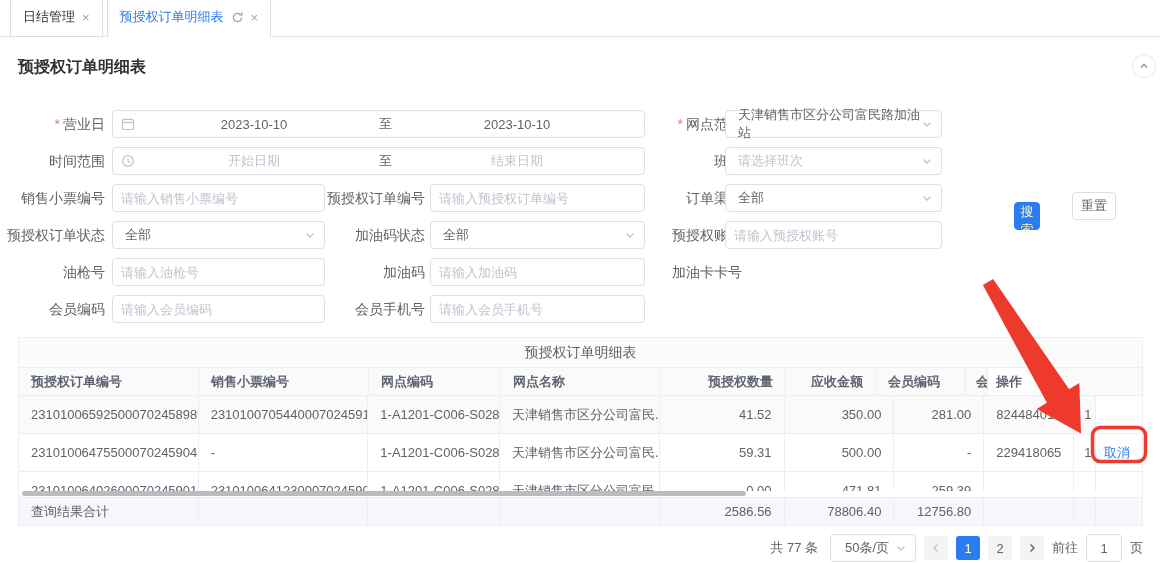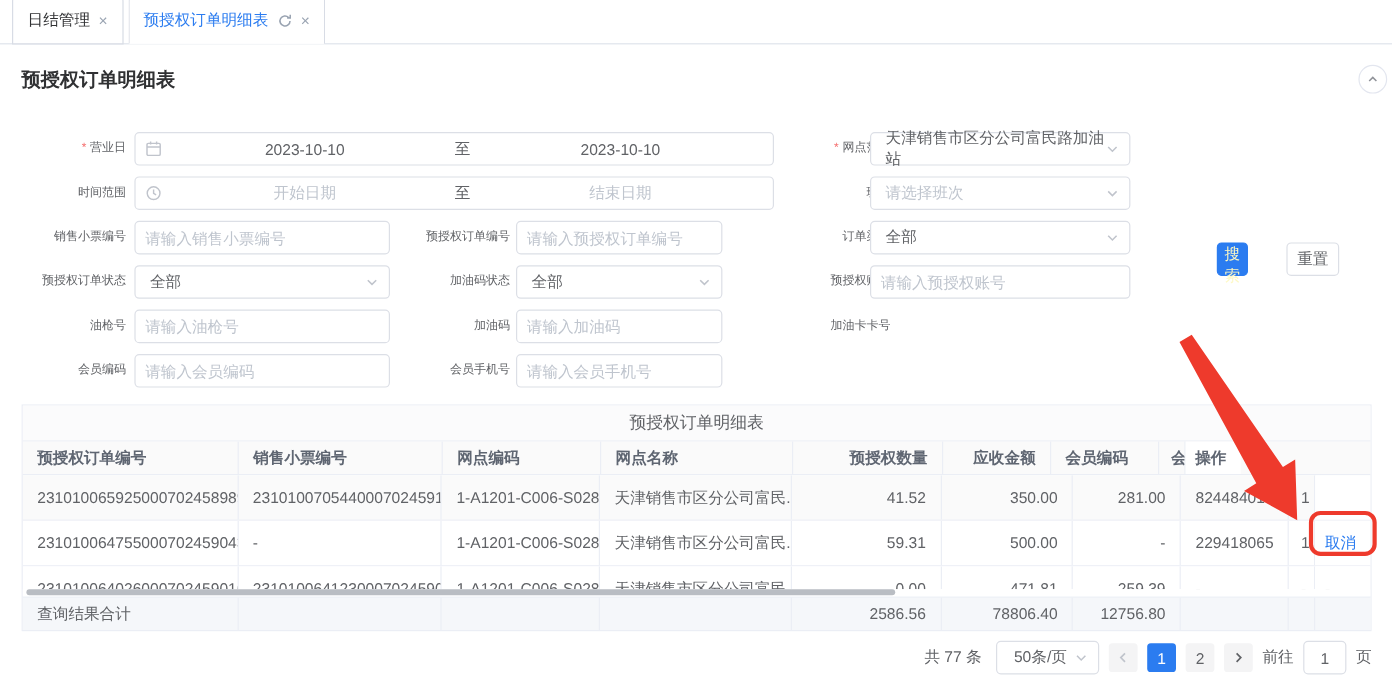--- a/index.html
+++ b/index.html
@@ -25,36 +25,36 @@
     display:flex;align-items:center;gap:7px;padding:0 12px;background:#fff;font-size:13px;color:var(--dark);margin-right:4px;cursor:pointer;}
   .tab.active{color:var(--accent);border-bottom-color:#fff;}
   .tab .x{color:#9aa4b2;font-size:13px;line-height:1;}
   
   .page-title{position:absolute;top:57px;left:18px;font-size:16px;font-weight:bold;color:var(--dark);}
   .collapse-btn{position:absolute;top:54px;left:1132px;width:24px;height:24px;border:1px solid #e3e6ef;
     border-radius:50%;display:flex;align-items:center;justify-content:center;background:#fff;cursor:pointer;}
   
   .frow{position:absolute;left:0;width:1160px;height:28px;}
   .r1{top:110px}.r2{top:147px}.r3{top:184px}.r4{top:221px}.r5{top:258px}.r6{top:295px}
-  .lbl{position:absolute;font-size:10px;color:var(--label);line-height:28px;text-align:right;white-space:nowrap;}
+  .lbl{position:absolute;font-size:14px;color:var(--label);line-height:28px;text-align:right;white-space:nowrap;}
   .l1{left:0;width:105px}.l2{left:322px;width:103px}.l3{left:644px;width:98px}
   .req{color:#f56c6c;margin-right:3px;}
   .ibox{position:absolute;height:28px;border:1px solid var(--border);border-radius:4px;background:#fff;
     display:flex;align-items:center;font-size:13px;color:var(--label);padding:0 8px;cursor:pointer;}
-  .f1{left:112px;width:213px}.f1w{left:112px;width:533px}.f2{left:430px;width:172px}.f3{left:725px;width:217px}
+  .f1{left:112px;width:213px}.f1w{left:112px;width:533px}.f2{left:430px;width:215px}.f3{left:725px;width:217px}
   .ibox .grow{flex:1;text-align:center;}
   .ibox .left{flex:1;text-align:left;padding-left:4px;}
   .ibox .sep{color:var(--label);padding:0 6px;}
   .ibox .ph{color:var(--ph);}
   .ibox input{border:none;outline:none;flex:1;font-size:13px;color:var(--label);font-family:inherit;background:transparent;}
   .ibox input::placeholder{color:var(--ph);}
   .icn{flex:none;display:block;}
   .btn{position:absolute;height:28px;border-radius:4px;font-size:13px;font-family:inherit;cursor:pointer;}
   .btn.primary{left:1014px;top:202px;width:26px;background:var(--accent);border:1px solid var(--accent);color:#fef9c3;}
-  .btn.plain{left:1072px;top:202px;width:44px;background:#fff;border:1px solid var(--border);color:var(--label);}
+  .btn.plain{left:1072px;top:192px;width:44px;background:#fff;border:1px solid var(--border);color:var(--label);}
   
   .tbl{position:absolute;top:337px;left:18px;width:1125px;border:1px solid var(--tblborder);background:#fff;}
   .tbl-title{height:30px;border-bottom:1px solid var(--tblborder);display:flex;align-items:center;
     justify-content:center;font-size:14px;color:var(--label);background:#fbfbfc;}
   .thead{display:flex;height:28px;border-bottom:1px solid var(--tblborder);background:#fafafa;}
   .hc{font-size:13px;font-weight:bold;color:#5f6672;line-height:27px;white-space:nowrap;overflow:hidden;}
   .tbody{position:relative;height:95px;overflow:hidden;}
   .trow{display:flex;height:38px;border-bottom:1px solid var(--tblborder);background:#fff;}
   .trow.striped{background:#fafafa;}
   .tc{font-size:13px;color:var(--label);line-height:37px;white-space:nowrap;overflow:hidden;}

